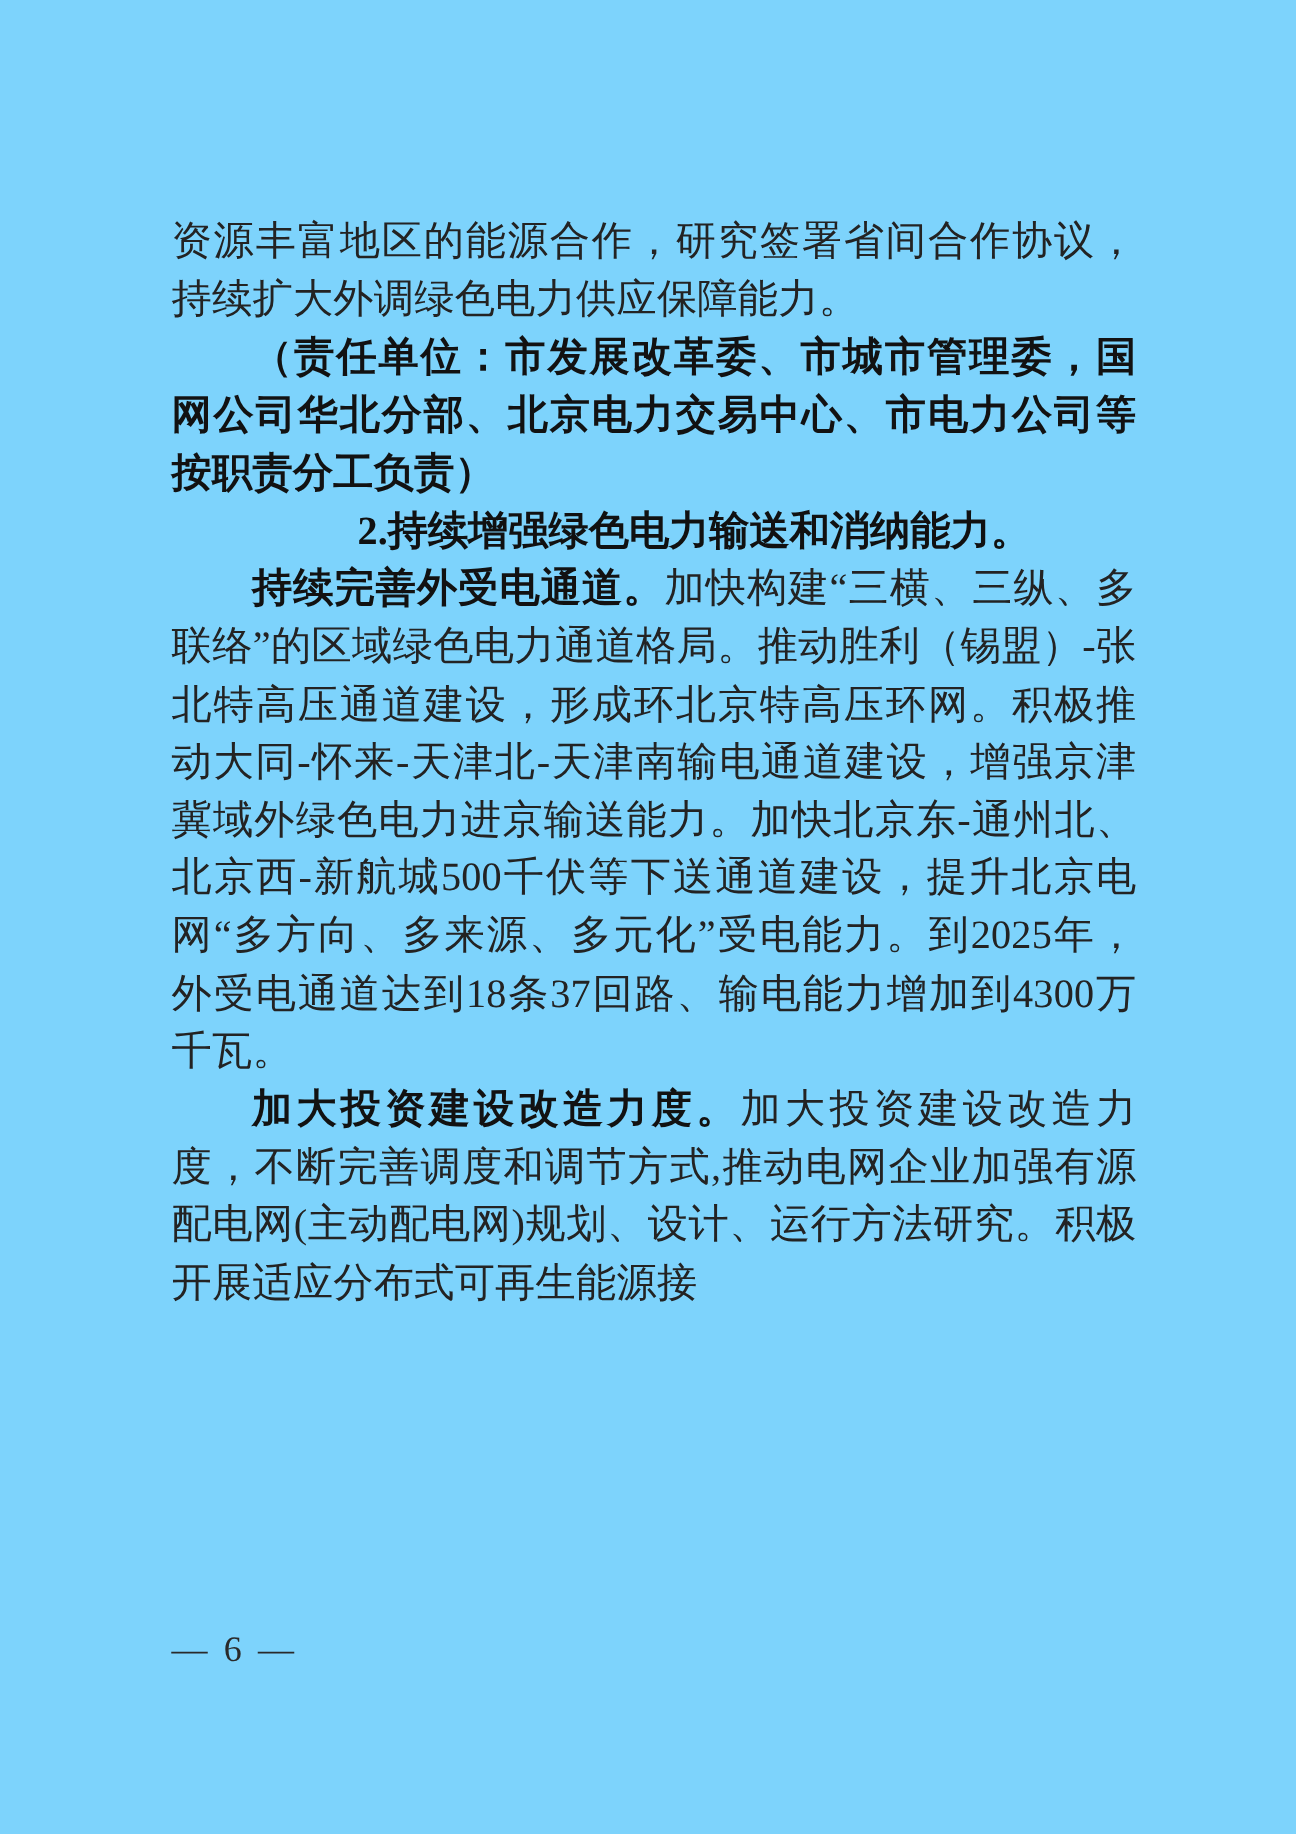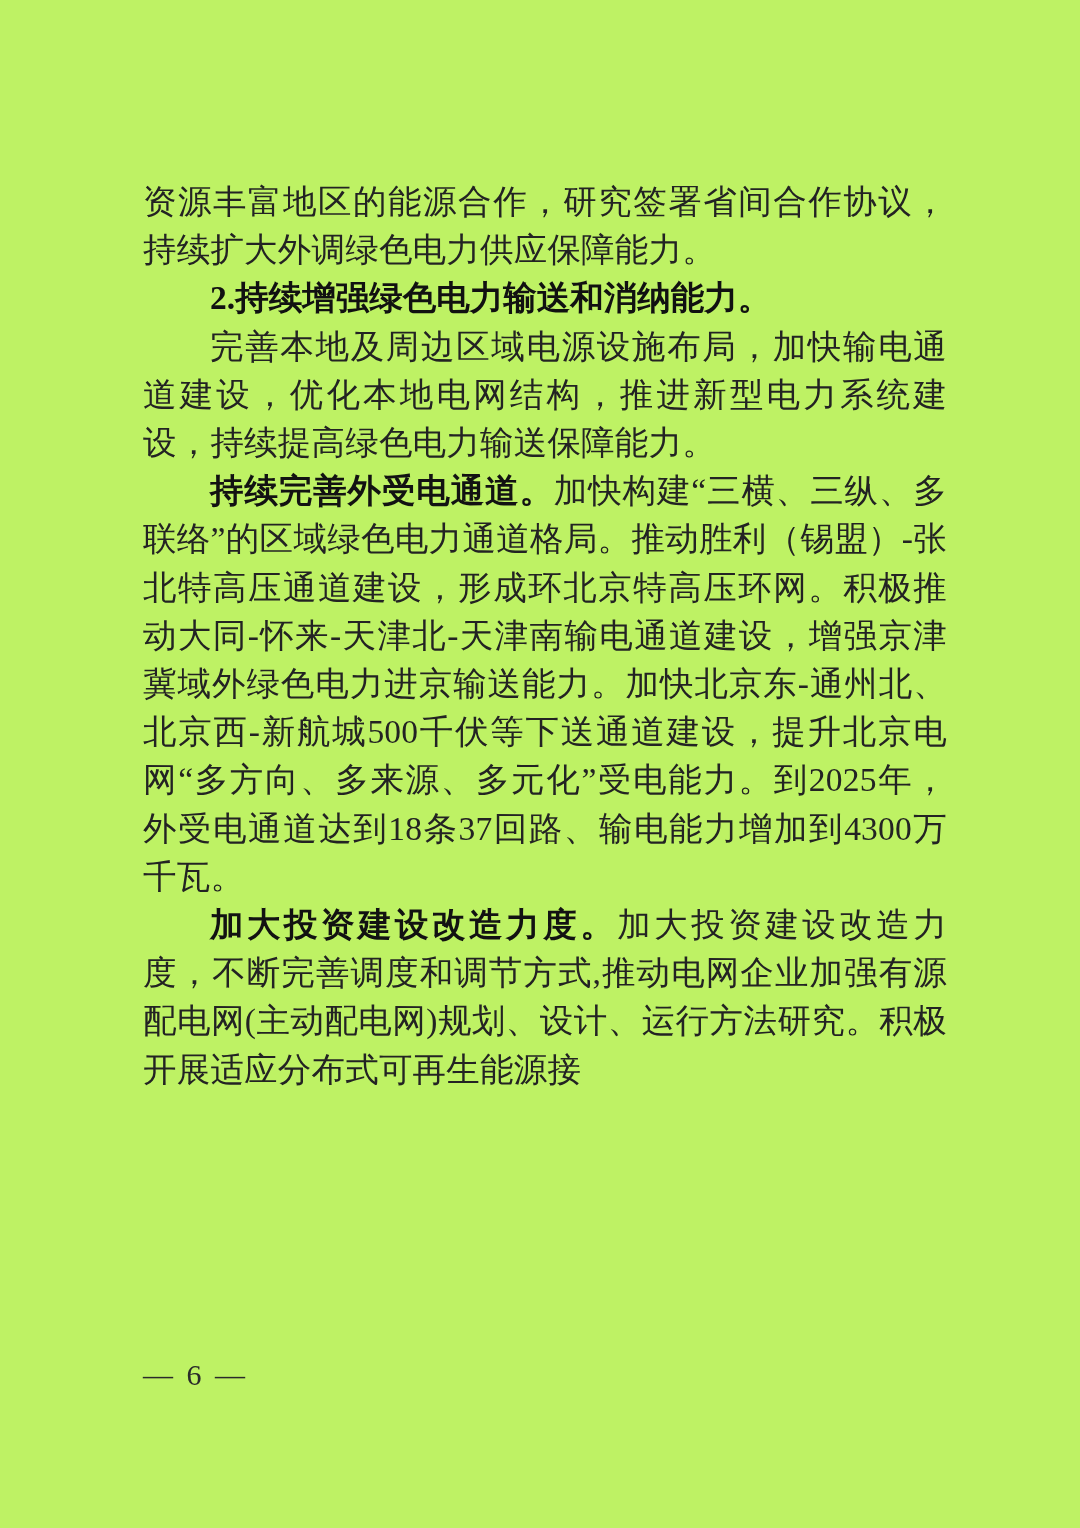--- a/index.html
+++ b/index.html
@@ -11,21 +11,21 @@
   body {
     width: 1080px;
     height: 1528px;
     position: relative;
     font-family: "Liberation Serif", "DejaVu Serif", serif;
     overflow: hidden;
   }
   .page {
     position: absolute;
     inset: 0;
-    background: #bef264;
+    background: #7dd3fc;
   }
   .content {
     position: absolute;
     left: 143px;
     top: 178px;
     width: 804px;
   }
   
   .para {
     font-size: 33.5px;
@@ -46,21 +46,21 @@
     font-weight: bold;
     color: #121212;
   }
   .heading {
     font-weight: bold;
     color: #111111;
     font-size: 33.5px;
     line-height: 48.2px;
     text-indent: 2em;
     margin: 0;
-    text-align: left;
+    text-align: center;
   }
   .pagenum {
     position: absolute;
     left: 143px;
     top: 1358px;
     width: 300px;
     font-size: 30px;
     color: #2a2a2a;
     letter-spacing: 3px;
     text-align: left;
@@ -69,24 +69,24 @@
 </style>
 </head>
 <body>
 
 <div class="page">
 
   <div class="content">
 
     <p class="para">资源丰富地区的能源合作，研究签署省间合作协议，持续扩大外调绿色电力供应保障能力。</p>
 
+    <p class="para indent2 bold">（责任单位：市发展改革委、市城市管理委，国网公司华北分部、北京电力交易中心、市电力公司等按职责分工负责）</p>
 
     <p class="heading">2.持续增强绿色电力输送和消纳能力。</p>
 
-    <p class="para indent2">完善本地及周边区域电源设施布局，加快输电通道建设，优化本地电网结构，推进新型电力系统建设，持续提高绿色电力输送保障能力。</p>
 
     <p class="para indent2">
       <span class="bold">持续完善外受电通道。</span><span>加快构建“三横、三纵、多联络”的区域绿色电力通道格局。推动胜利（锡盟）-张北特高压通道建设，形成环北京特高压环网。积极推动大同-怀来-天津北-天津南输电通道建设，增强京津冀域外绿色电力进京输送能力。加快北京东-通州北、北京西-新航城500千伏等下送通道建设，提升北京电网“多方向、多来源、多元化”受电能力。到2025年，外受电通道达到18条37回路、输电能力增加到4300万千瓦。</span>
     </p>
 
 
     <p class="para indent2">
       <span class="bold">加大投资建设改造力度。</span><span>加大投资建设改造力度，不断完善调度和调节方式,推动电网企业加强有源配电网(主动配电网)规划、设计、运行方法研究。积极开展适应分布式可再生能源接</span>
     </p>
 

